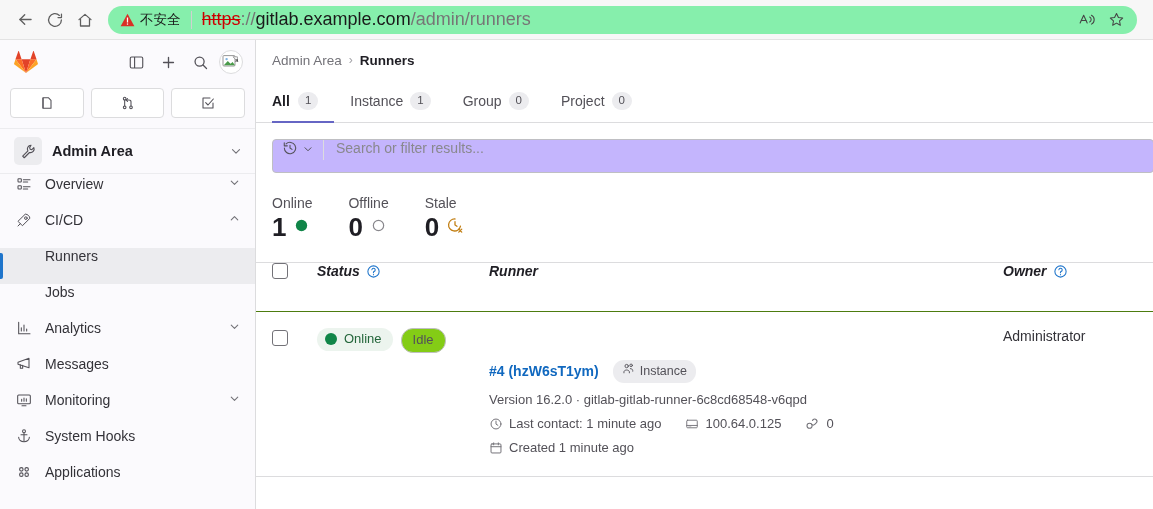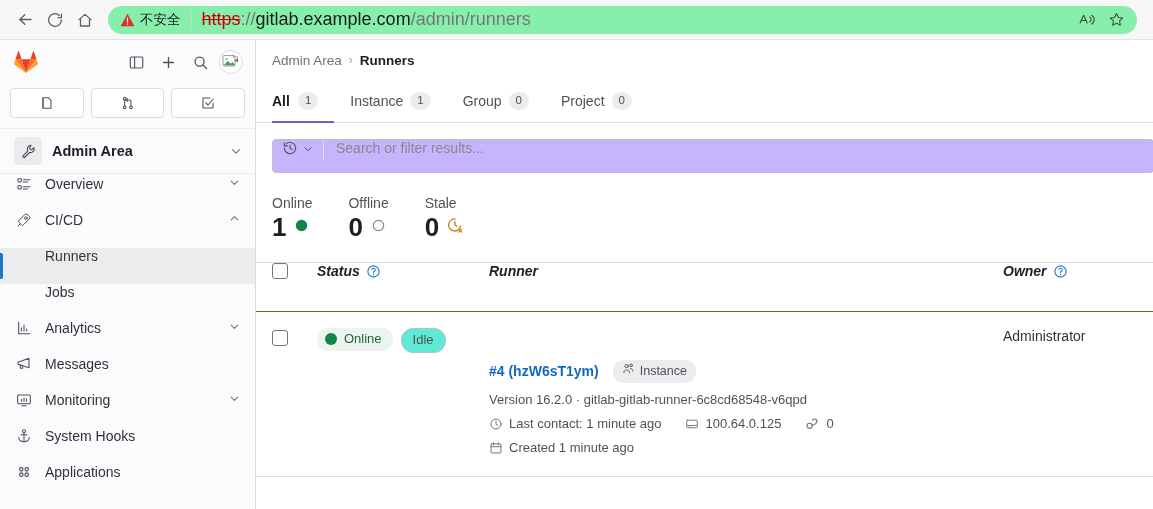--- a/index.html
+++ b/index.html
@@ -206,21 +206,21 @@
   .badge-online {
     display: inline-flex; align-items: center; gap: 7px;
     background: #ecf4ee; color: #24663b;
     border-radius: 12px; padding: 3px 11px 3px 8px;
     font-size: 13px; line-height: 1.3;
   }
   .dot-green { width: 12px; height: 12px; border-radius: 50%; background: #108548; display: block; }
   .badge-idle {
     display: inline-flex; align-items: center;
     border: 1px solid #bfbfc3; color: #535158;
-    background: #5eead4; border-radius: 12px;
+    background: #84cc16; border-radius: 12px;
     padding: 3px 11px; font-size: 13px; line-height: 1.3;
   }
 
   .runner-line1 { display: flex; align-items: center; gap: 14px; margin-bottom: 7px; margin-top: 32px; }
   .runner-link { color: #1068bf; font-size: 14px; font-weight: bold; }
   .badge-instance {
     display: inline-flex; align-items: center; gap: 5px;
     background: #ececef; color: #535158;
     border-radius: 11px; padding: 2px 9px;
     font-size: 12.5px; line-height: 1.4;

